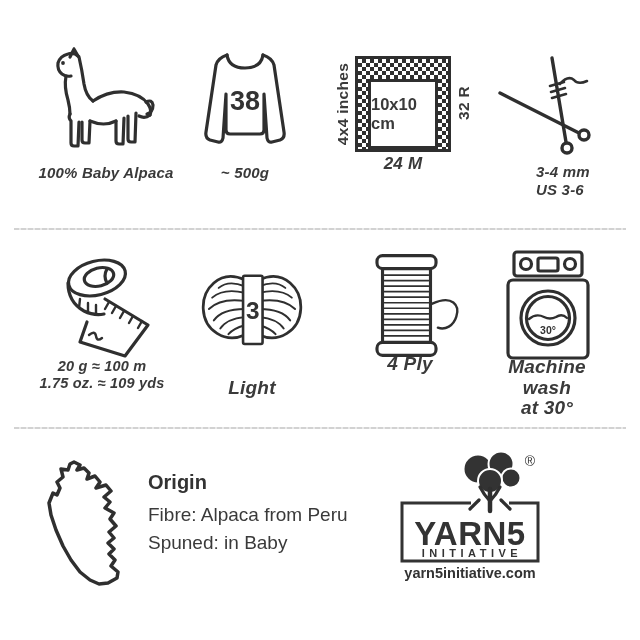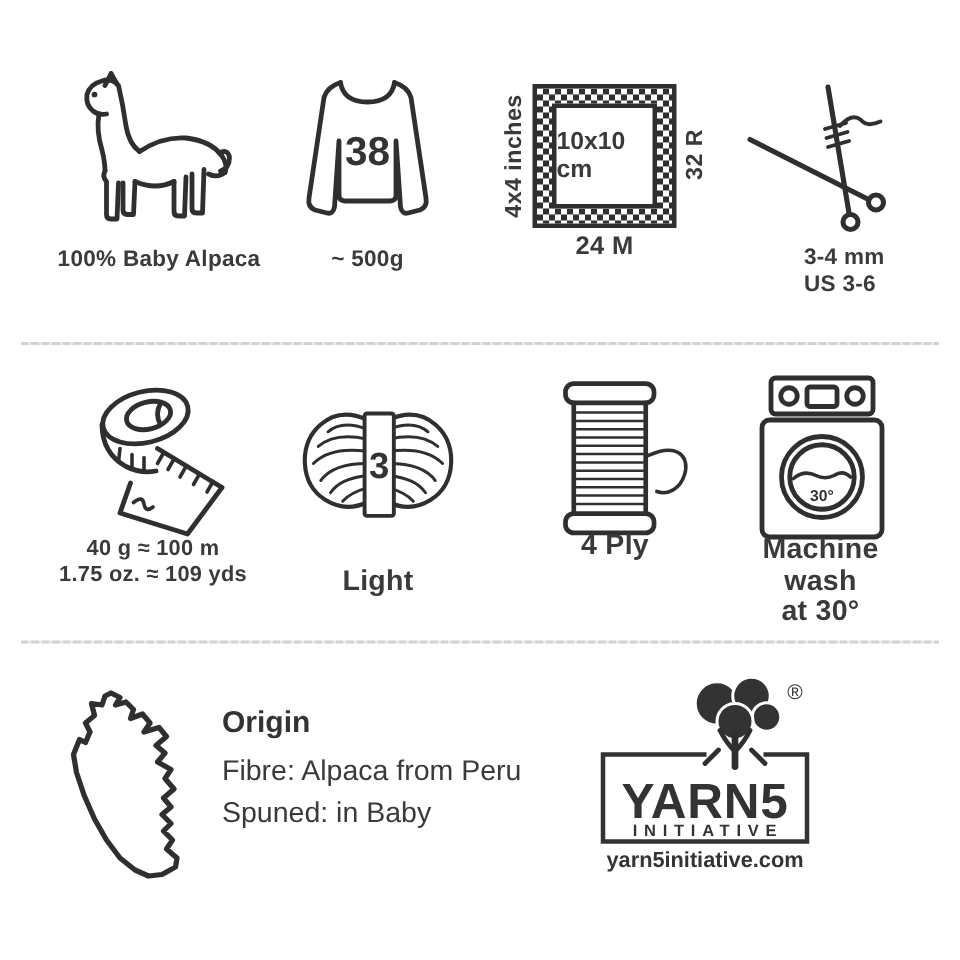--- a/index.html
+++ b/index.html
@@ -5,34 +5,34 @@
   html,body{margin:0;padding:0;background:#fff;}
   .canvas{
     position:relative;width:640px;height:640px;background:#ffffff;
     font-family:"Liberation Sans",sans-serif;color:#3a3a3a;overflow:hidden;
   }
   .abs{position:absolute;}
   svg{display:block;}
   svg .ln{stroke:#2f2f2f;fill:none;stroke-linecap:round;stroke-linejoin:round;}
   svg .fillink{fill:#2f2f2f;stroke:none;}
   svg text{font-family:"Liberation Sans",sans-serif;fill:#333333;}
-  .cap{position:absolute;font-weight:700;color:#3a3a3a;text-align:center;letter-spacing:.2px;}
+  .cap{position:absolute;font-weight:700;color:#3a3a3a;text-align:center;letter-spacing:.2px;font-style:italic;}
   .cap-sm{font-size:15px;line-height:17.5px;}
   .cap-lg{font-size:19px;line-height:20.5px;}
   .cap-left{text-align:left;}
   .divider{
     position:absolute;left:14px;width:612px;height:2px;
     background:repeating-linear-gradient(90deg,#d2d2d2 0 5px,#e9e9e9 5px 7px);
   }
   .gauge{
     position:absolute;left:355px;top:56px;width:96px;height:96px;box-sizing:border-box;
     border:3px solid #2f2f2f;
     background:repeating-conic-gradient(#2f2f2f 0% 25%,#ffffff 0% 50%);
     background-size:8px 8px;
-    display:flex;align-items:center;justify-content:center;
+    display:flex;align-items:flex-end;justify-content:center;
   }
   .gauge-inner{
     width:70px;height:70px;box-sizing:border-box;border:3px solid #2f2f2f;background:#fff;
     display:flex;align-items:center;justify-content:center;
     font-size:16.5px;font-weight:700;color:#3a3a3a;
   }
   .vlabel{
     position:absolute;font-weight:700;font-size:15.5px;color:#3a3a3a;
     text-align:center;transform:rotate(-90deg);letter-spacing:.3px;
   }
@@ -106,21 +106,21 @@
       <path d="M14 33 Q14 52 30 61 Q40 66 50 64"></path>
       <path d="M33 72 L26 92 L71 106 L94 75 L51 49"></path>
     </g>
     <g class="ln" stroke-width="2.4">
       <path d="M26 49 L25 58 M34 53 L34 61 M42 55 L42 63"></path>
       <path d="M55 52 L51 59 M62 56 L58 63 M70 61 L66 68 M79 66 L75 73 M88 71 L84 78"></path>
       <path d="M35 85 Q41 80 42 86 Q43 92 48 88"></path>
     </g>
   </svg>
   <div class="cap" style="left:22px;top:358px;width:160px;font-size:14.5px;line-height:16.5px;">
-    <div>40 g ≈ 100 m</div>
+    <div>20 g ≈ 100 m</div>
     <div>1.75 oz. ≈ 109 yds</div>
   </div>
 
   <svg class="abs" style="left:199px;top:270px;" width="106" height="78" viewBox="0 0 130 96">
     <g class="ln" stroke-width="3.4">
       <path d="M56 12 Q34 2 18 16 Q4 28 5 48 Q6 68 22 78 Q38 88 56 80"></path>
       <path d="M74 12 Q96 2 112 16 Q126 28 125 48 Q124 68 108 78 Q92 88 74 80"></path>
     </g>
     <g class="ln" stroke-width="2.4">
       <path d="M56 20 Q36 12 24 22 M56 28 Q30 22 16 34 M56 38 Q26 34 12 48 M56 48 Q28 48 18 62 M56 58 Q34 60 26 72 M56 68 Q42 72 36 79"></path>

